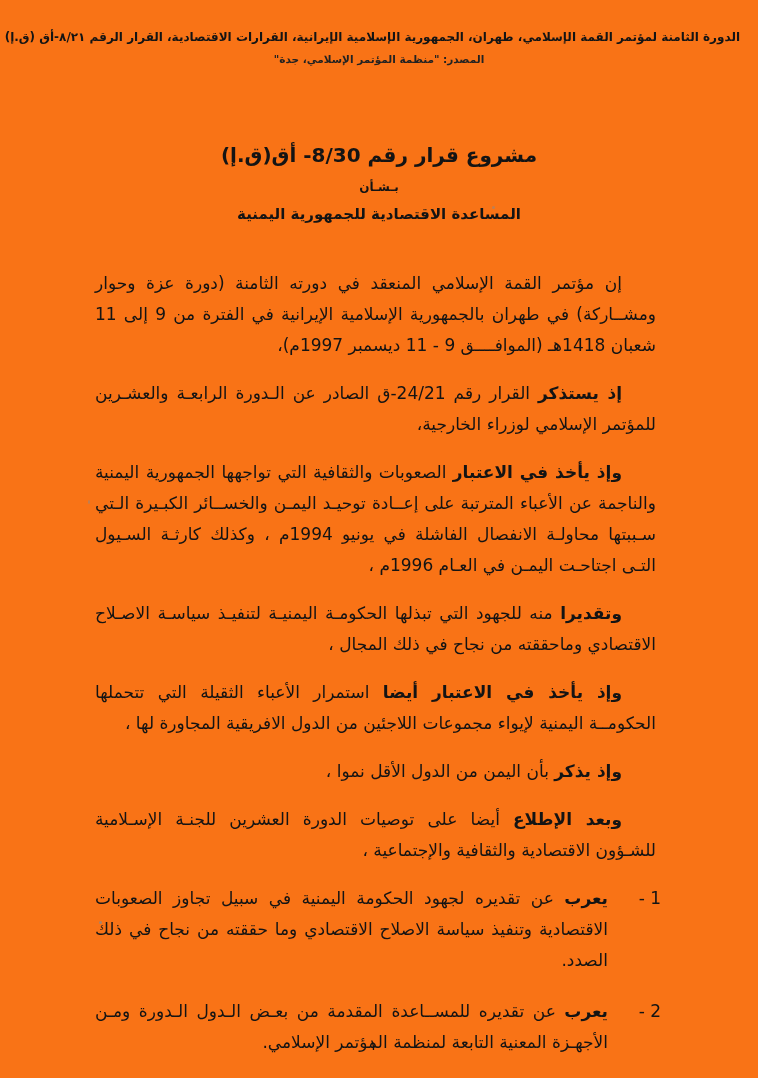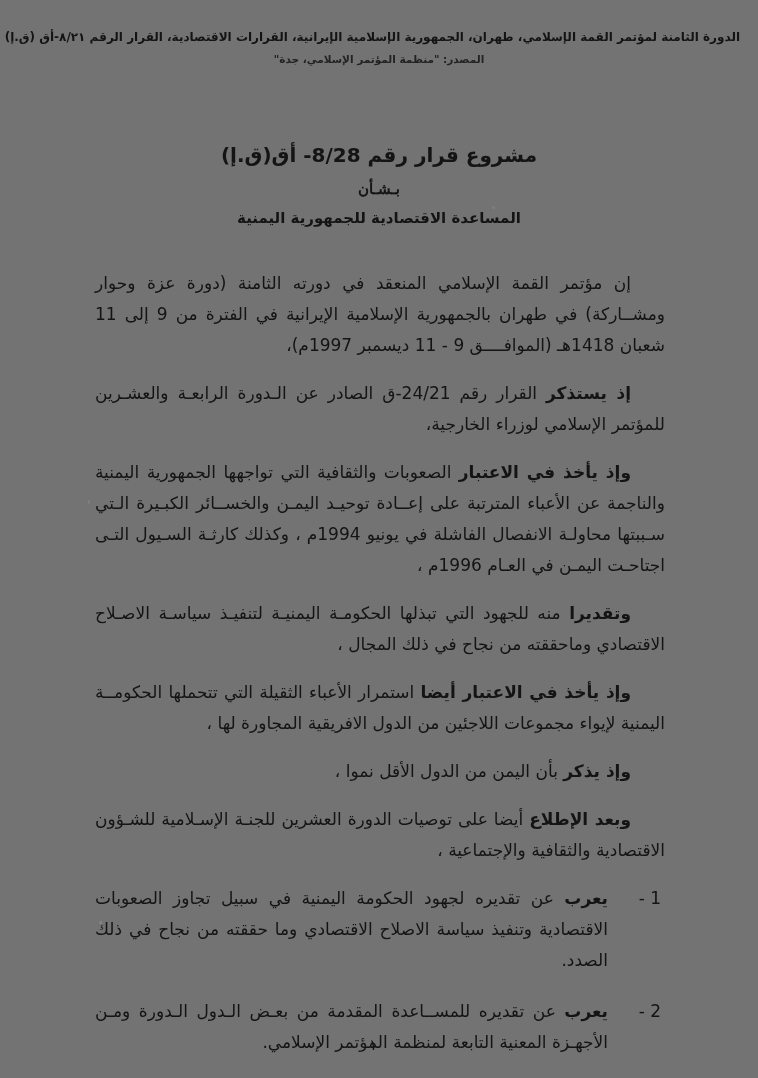--- a/index.html
+++ b/index.html
@@ -1,42 +1,42 @@
 <!DOCTYPE html>
 <html lang="ar" dir="rtl"><head>
 <meta charset="utf-8">
 <style>
   html,body{margin:0;padding:0;background:#e8e8e8;}
   .page{
     position:relative;
     width:758px;height:1078px;
     margin:0 auto;
-    background:#737373;
+    background:#f97316;
     overflow:hidden;
     direction:rtl;
     font-family:"DejaVu Sans", sans-serif;
     color:#141414;
     box-sizing:border-box;
   }
   
   .hdr{position:absolute;top:30px;right:18px;left:18px;text-align:center;}
   .hdr-line1{font-size:12px;font-weight:bold;white-space:nowrap;letter-spacing:-0.2px;}
   .hdr-line2{font-size:10.5px;font-weight:bold;margin-top:9px;color:#222;}
   
   .title-block{position:absolute;top:143px;right:93px;left:93px;text-align:center;font-weight:bold;}
   .title-1{font-size:20px;}
-  .title-2{font-size:15px;margin-top:13px;letter-spacing:1px;font-family:Liberation Serif, serif;}
+  .title-2{font-size:12px;margin-top:13px;letter-spacing:1px;}
   .title-3{font-size:15px;margin-top:11px;}
   
   .body-col{
     position:absolute;top:268px;right:93px;left:95px;
     font-size:17px;line-height:31px;
     text-align:justify;
   }
-  .para{margin:0 0 17px 0;}
+  .para{margin:0 9px 17px 0;}
   .para.indent{text-indent:34px;}
   .lead{font-weight:bold;}
   
   .item{position:relative;padding-right:57px;margin:2px 0 20px 0;}
   .item .num{
     position:absolute;right:4px;top:0;
     font-size:17px;line-height:31px;font-weight:normal;
     white-space:nowrap;
   }
   .item .itext{margin:0;text-align:justify;}
@@ -56,21 +56,21 @@
 <body>
 
 <div class="page">
 
   <div class="hdr">
     <div class="hdr-line1">الدورة الثامنة لمؤتمر القمة الإسلامي، طهران، الجمهورية الإسلامية الإيرانية، القرارات الاقتصادية، القرار الرقم ٨/٢١-أق (ق.إ)</div>
     <div class="hdr-line2">المصدر:  "منظمة المؤتمر الإسلامي، جدة"</div>
   </div>
 
   <div class="title-block">
-    <div class="title-1">مشروع قرار رقم 8/28- أق(ق.إ)</div>
+    <div class="title-1">مشروع قرار رقم 8/30- أق(ق.إ)</div>
     <div class="title-2">بـشـأن</div>
     <div class="title-3">المساعدة الاقتصادية للجمهورية اليمنية</div>
   </div>
 
   <div class="body-col">
 
     <p class="para indent"><span class="lead"></span><span>إن مؤتمر القمة الإسلامي المنعقد في دورته الثامنة (دورة عزة  وحوار  ومشــاركة) في طهران بالجمهورية الإسلامية الإيرانية في الفترة من  9 إلى 11 شعبان 1418هـ (الموافــــق 9 - 11 ديسمبر 1997م)،</span></p>
 
     <p class="para indent"><span class="lead">إذ يستذكر</span><span> القرار رقم 24/21-ق الصادر عن الـدورة الرابعـة والعشـرين للمؤتمر الإسلامي لوزراء الخارجية،</span></p>
 

